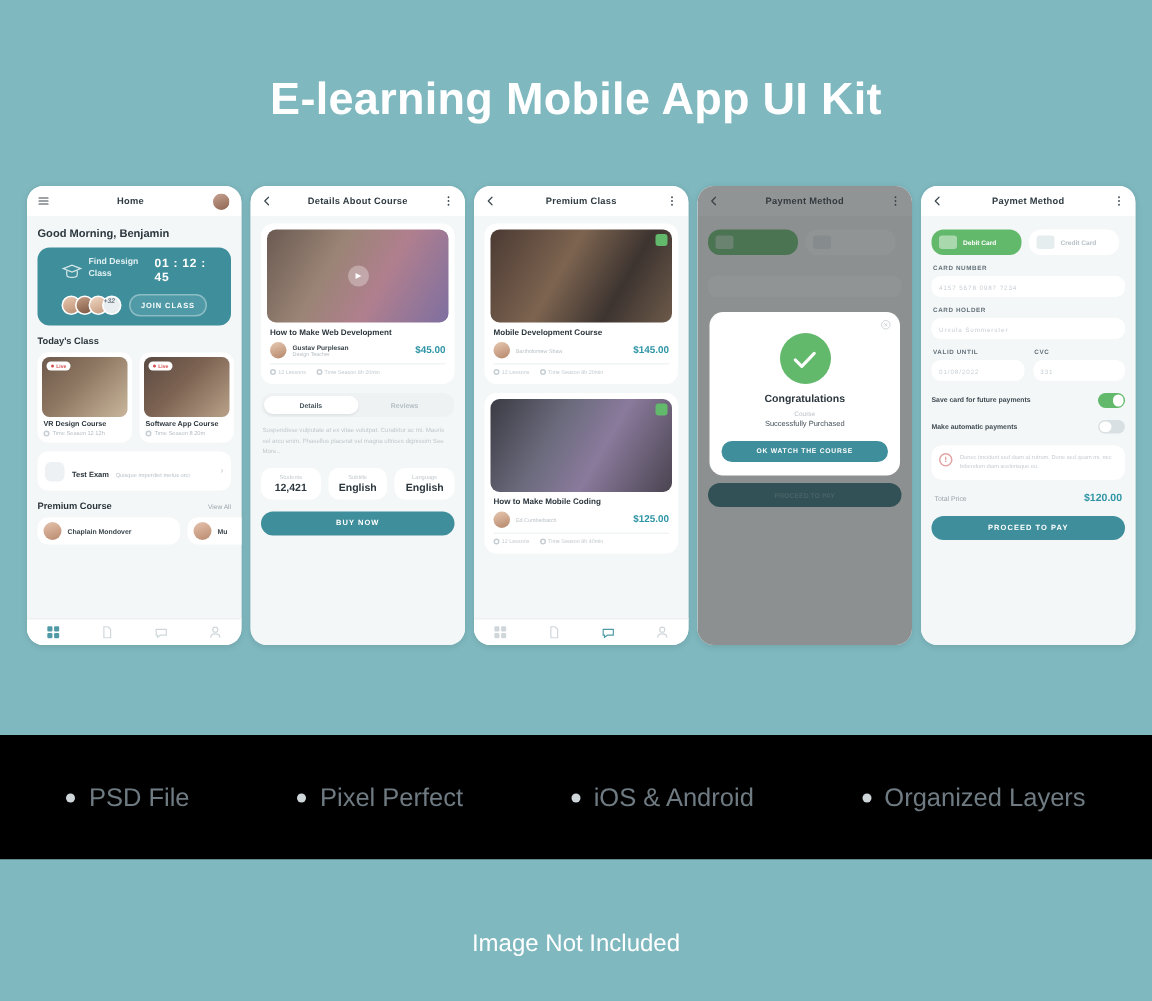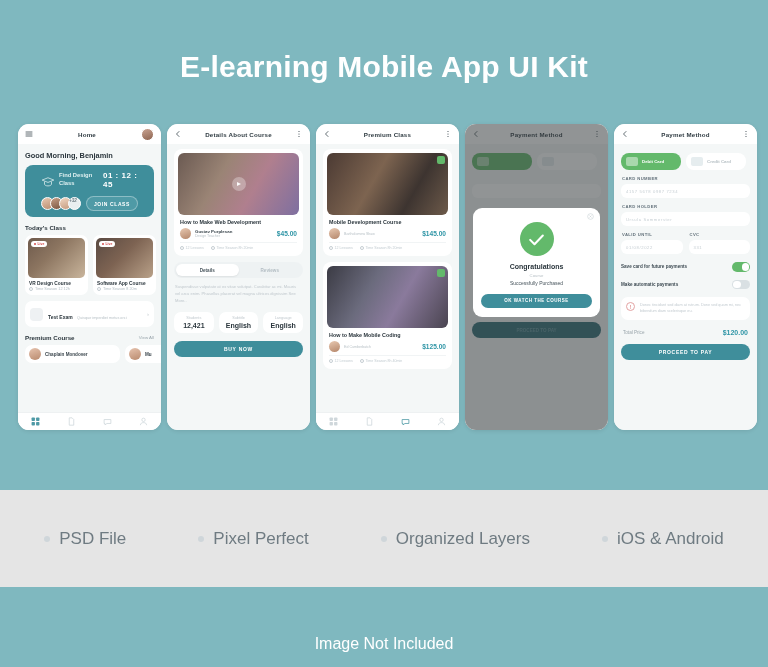--- a/index.html
+++ b/index.html
@@ -232,21 +232,21 @@
   .notice { background:#fff; border-radius:7px; padding:5px; margin-top:8px; display:flex; gap:5px;}
   .noticeic { width:9px;height:9px;border-radius:50%;border:1px solid #e3a3a3; flex:none;
     color:#dd8c8c; display:flex;align-items:center;justify-content:center; font-size:5px; font-weight:bold;}
   .noticetxt { font-size:3.8px; line-height:1.65; color:#c4ccd1; }
   .totalrow { display:flex; align-items:center; justify-content:space-between; margin-top:9px; padding:0 2px;}
   .totall { font-size:4.6px; color:#9aa5ab;}
   .totalv { font-size:7px; font-weight:bold; color:#2f95a6;}
 
   
   .features {
-    height: 97px; background:#e5e5e5;
+    height: 83px; background:#000000;
     display:flex; align-items:center; justify-content:center; gap: 72px;
   }
   .feat { display:flex; align-items:center; gap:9px; }
   .featdot { width:6px;height:6px;border-radius:50%;background:#cfd6da; display:block;}
   .feattxt { font-size:17px; color:#6f7b82; }
 
   
   .footer {
     height: 114px; background:#7fb8bf;
     display:flex; align-items:center; justify-content:center;
@@ -693,23 +693,23 @@
   <div class="feat">
     <span class="featdot"></span>
     <span class="feattxt">PSD File</span>
   </div>
   <div class="feat">
     <span class="featdot"></span>
     <span class="feattxt">Pixel Perfect</span>
   </div>
   <div class="feat">
     <span class="featdot"></span>
-    <span class="feattxt">Organized Layers</span>
+    <span class="feattxt">iOS &amp; Android</span>
   </div>
   <div class="feat">
     <span class="featdot"></span>
-    <span class="feattxt">iOS &amp; Android</span>
+    <span class="feattxt">Organized Layers</span>
   </div>
 </div>
 
 <div class="footer">
   <span>Image Not Included</span>
 </div>
 
 </body></html>

